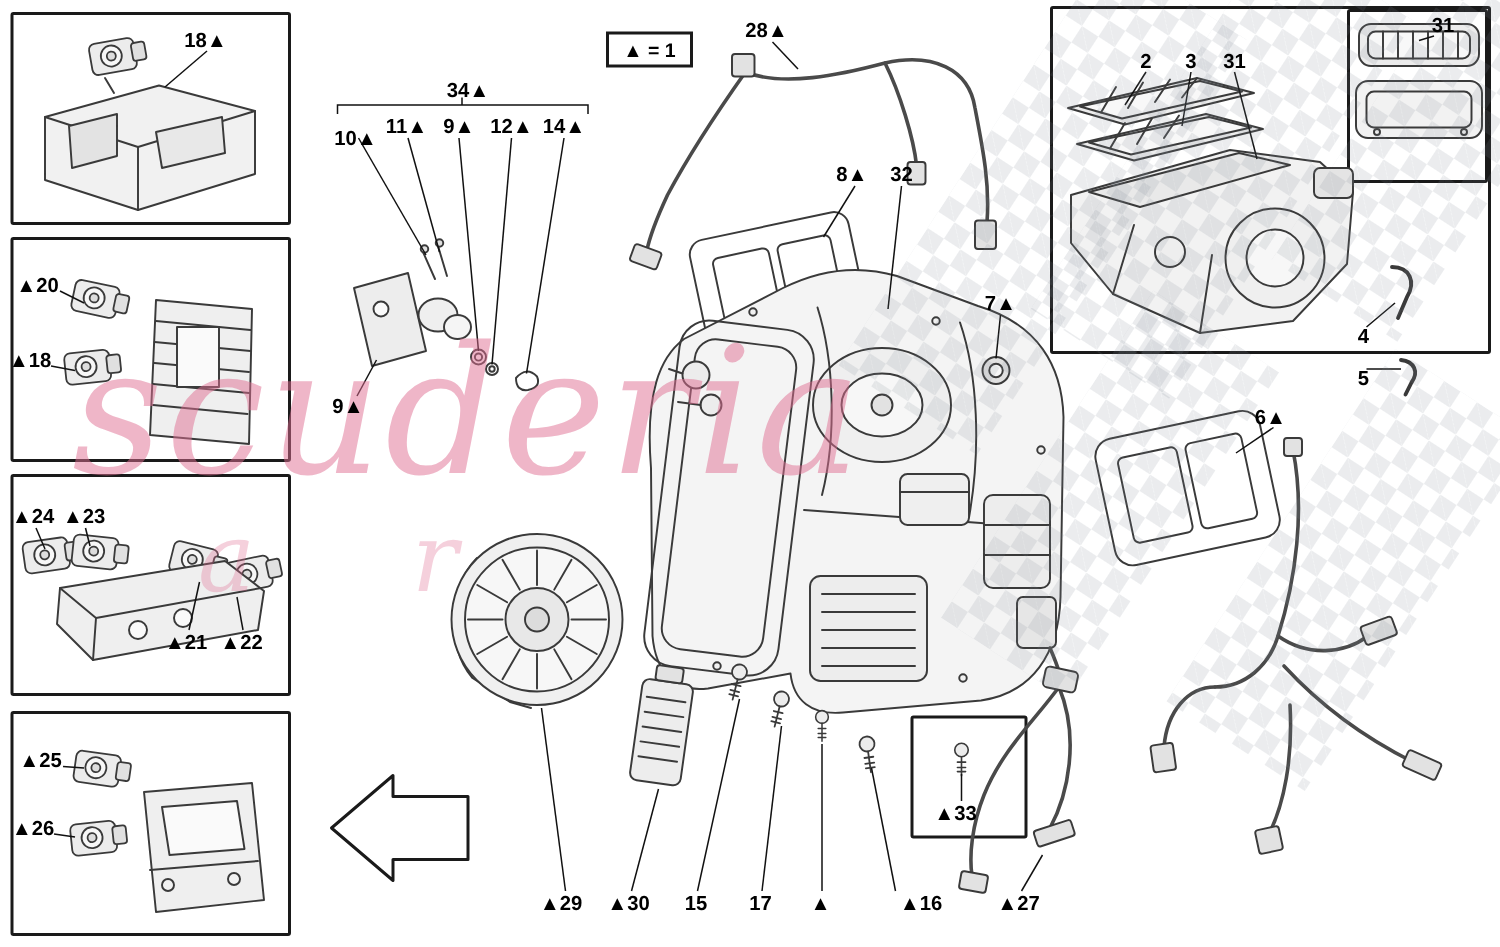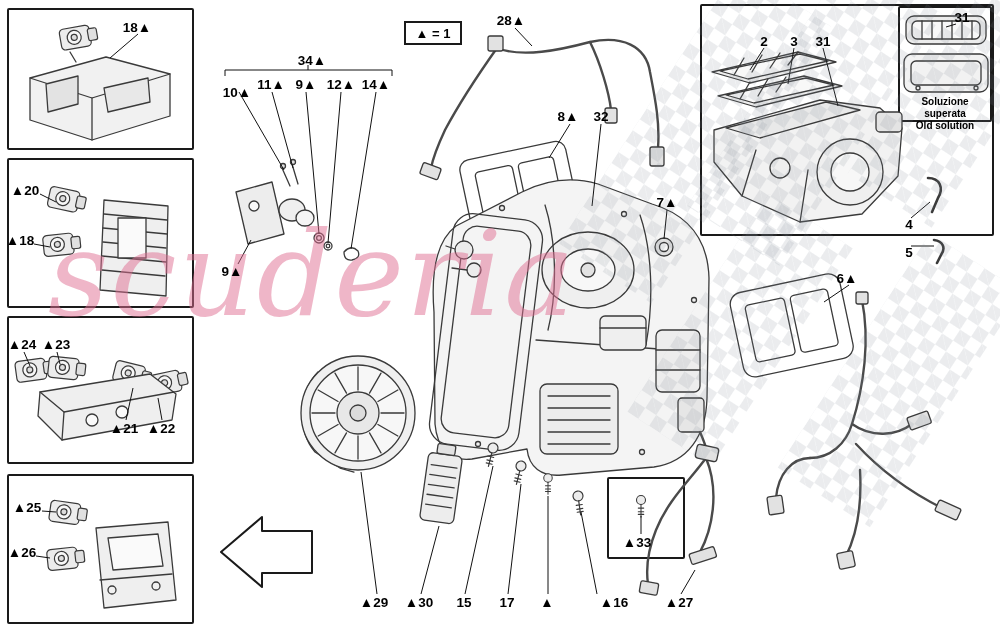--- a/index.html
+++ b/index.html
@@ -384,20 +384,21 @@
     </g>
   </svg>
 
   <div class="checker" style="left:640px;top:-30px;width:110px;height:330px"></div>
   <div class="checker" style="left:760px;top:-40px;width:110px;height:300px"></div>
   <div class="checker" style="left:905px;top:-20px;width:100px;height:240px"></div>
   <div class="checker" style="left:690px;top:200px;width:100px;height:260px"></div>
   <div class="checker" style="left:845px;top:240px;width:110px;height:280px"></div>
 
   <div class="wm1">scuderia</div>
+  <div class="wm2">a r</div>
 
   <div class="callout" style="left:137px;top:27px">18▲</div>
   <div class="callout" style="left:25px;top:190px">▲20</div>
   <div class="callout" style="left:20px;top:240px">▲18</div>
   <div class="callout" style="left:22px;top:344px">▲24</div>
   <div class="callout" style="left:56px;top:344px">▲23</div>
   <div class="callout" style="left:124px;top:428px">▲21</div>
   <div class="callout" style="left:161px;top:428px">▲22</div>
   <div class="callout" style="left:27px;top:507px">▲25</div>
   <div class="callout" style="left:22px;top:552px">▲26</div>
@@ -421,18 +422,14 @@
   <div class="callout" style="left:847px;top:278px">6▲</div>
   <div class="callout" style="left:637px;top:542px">▲33</div>
   <div class="callout" style="left:374px;top:602px">▲29</div>
   <div class="callout" style="left:419px;top:602px">▲30</div>
   <div class="callout" style="left:464px;top:602px">15</div>
   <div class="callout" style="left:507px;top:602px">17</div>
   <div class="callout" style="left:547px;top:602px">▲</div>
   <div class="callout" style="left:614px;top:602px">▲16</div>
   <div class="callout" style="left:679px;top:602px">▲27</div>
 
-  <div class="oldtext">
-    <div>Soluzione superata</div>
-    <div>Old solution</div>
-  </div>
 
 </div>
 
 </body></html>

